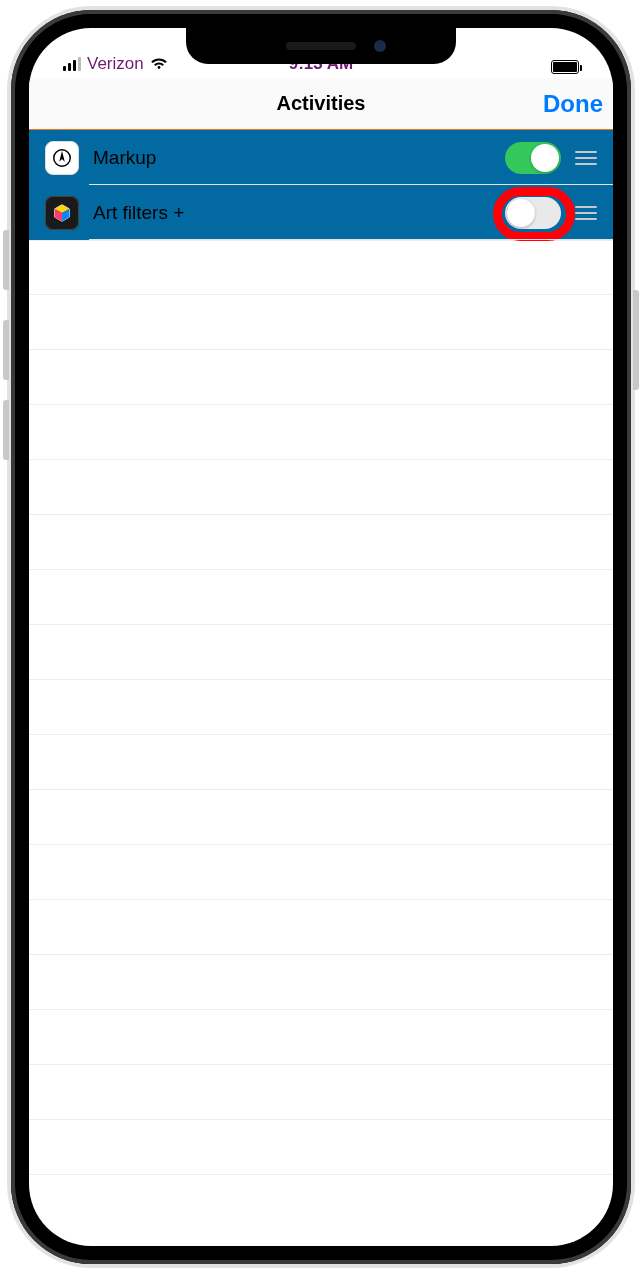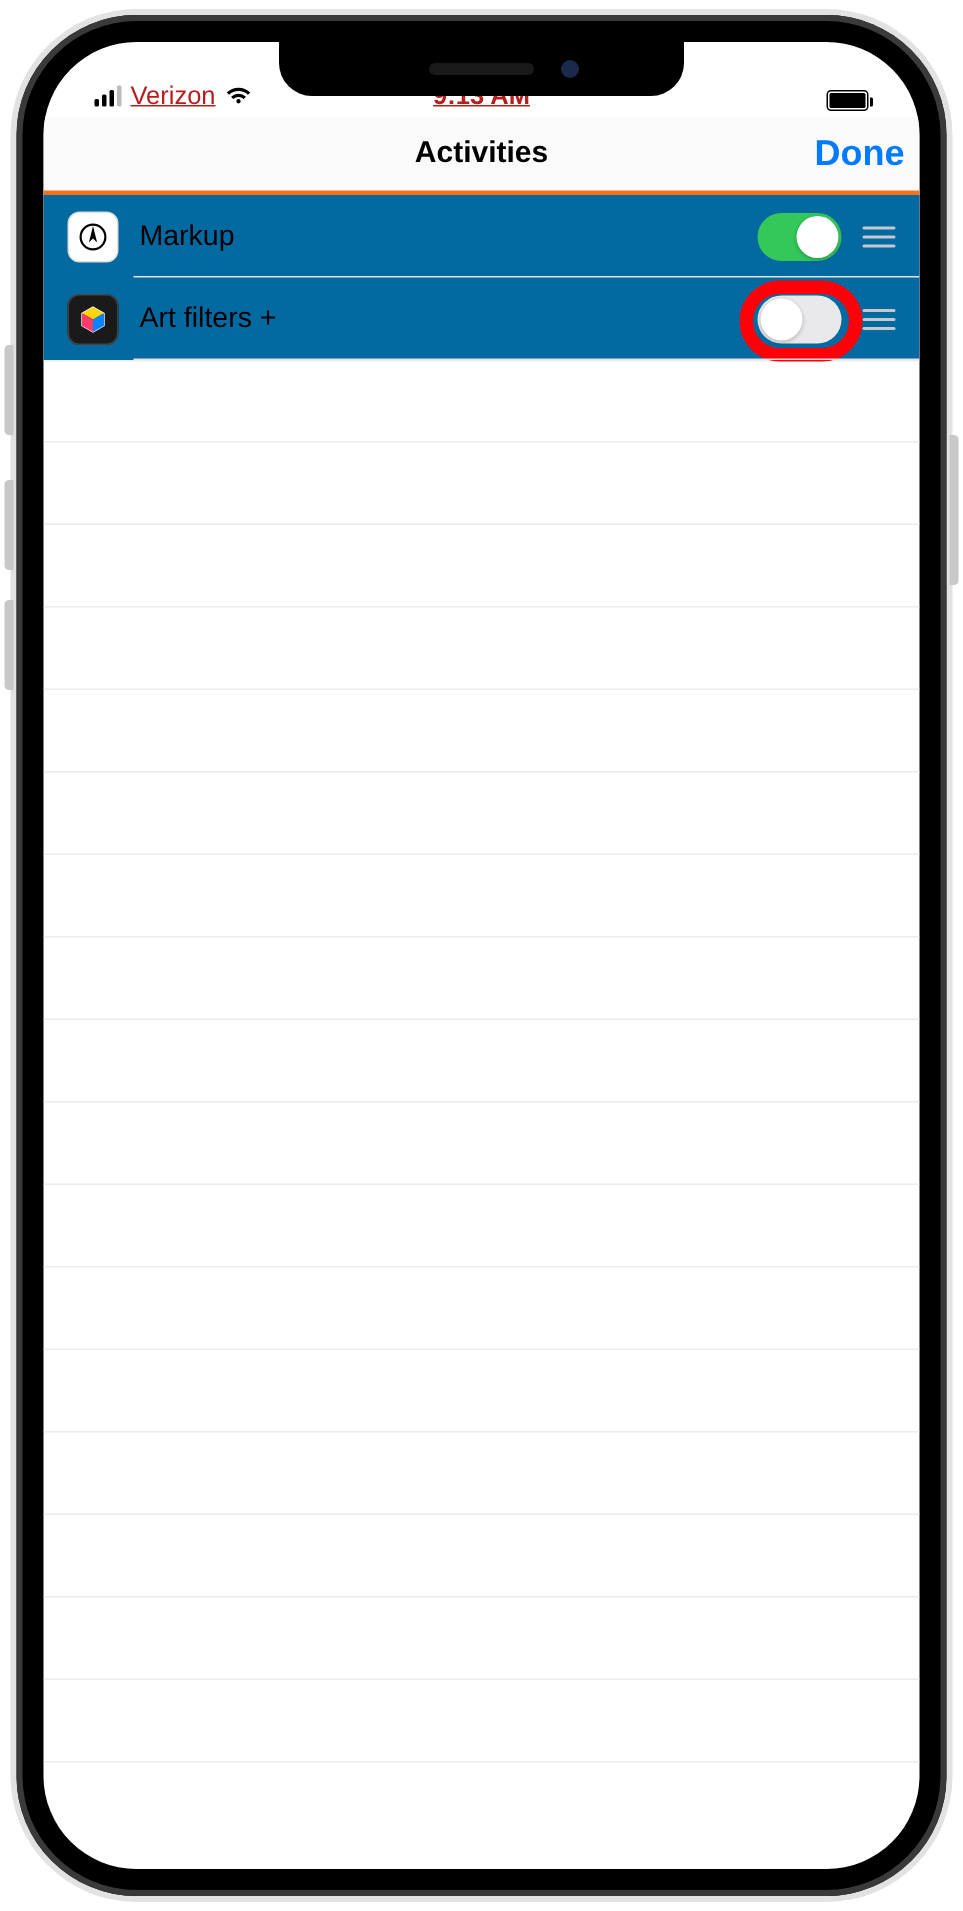--- a/index.html
+++ b/index.html
@@ -75,22 +75,21 @@
 
   
   .status-bar {
     height: 50px;
     display: flex;
     align-items: flex-end;
     justify-content: space-between;
     padding: 0 34px 4px 34px;
     font-size: 17px;
     font-weight: 500;
-    color: #b91c1c;
-    text-decoration: underline;
+    color: #701a75;
   }
   .status-left, .status-right {
     display: flex; align-items: center; gap: 6px;
     width: 150px;
   }
   .status-right { justify-content: flex-end; }
   .status-center { font-weight: 600; }
 
   .signal-bars {
     display: flex; align-items: flex-end; gap: 2px;
@@ -120,21 +119,21 @@
     width: 92%; background:#000; border-radius:1px;
   }
 
   
   .nav-bar {
     height: 52px;
     display: flex;
     align-items: center;
     justify-content: center;
     position: relative;
-    border-bottom: 3px solid #f97316;
+    border-bottom: 1px solid #f97316;
     background: #fafafa;
   }
   .nav-title {
     font-size: 20px;
     font-weight: 700;
     color: #000;
   }
   .nav-done {
     position: absolute;
     right: 10px;

